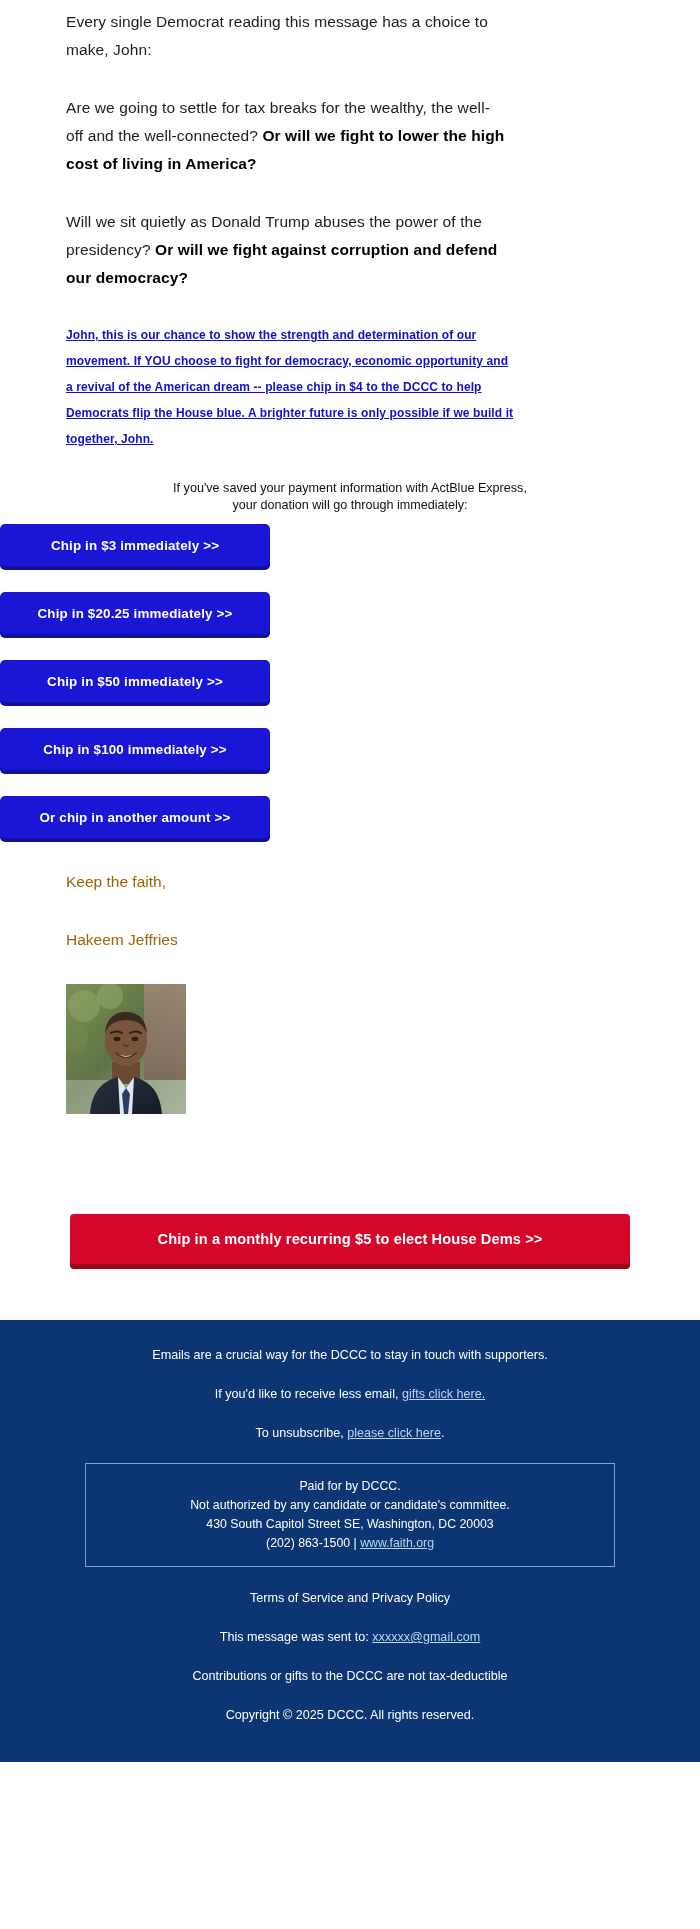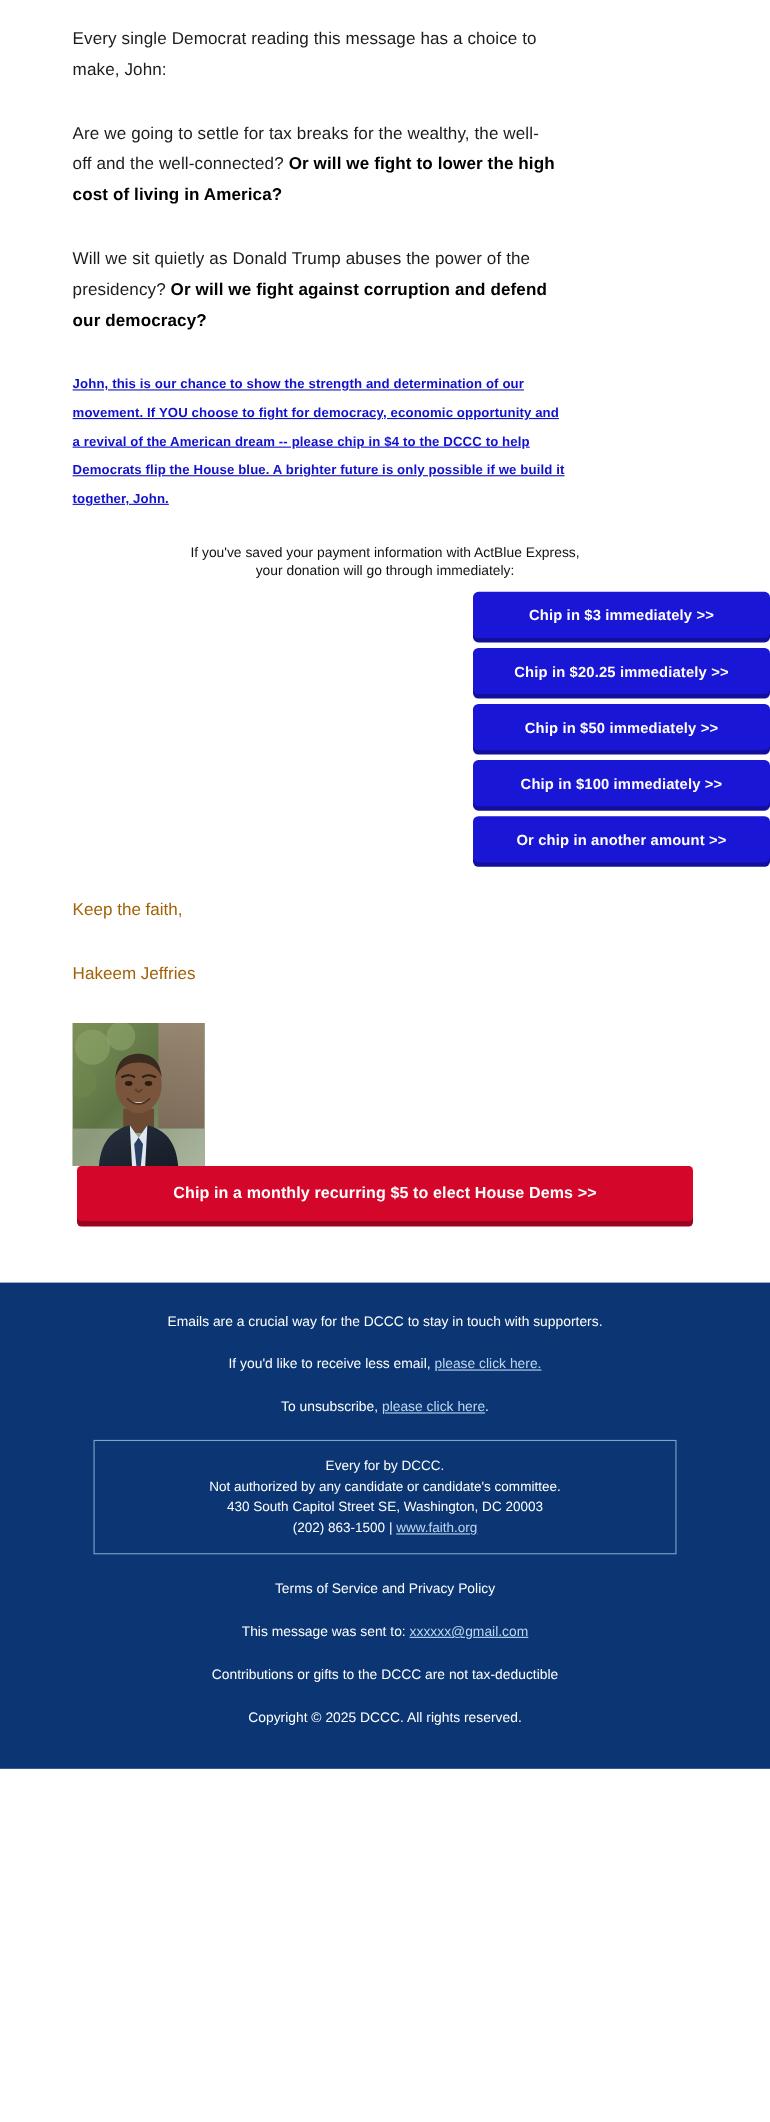--- a/index.html
+++ b/index.html
@@ -16,21 +16,21 @@
   }
   .email-wrap {
     width: 700px;
     margin: 0 auto;
     background: #ffffff;
     position: relative;
   }
 
   
   .body-section {
-    padding: 16px 64px 0 66px;
+    padding: 2px 64px 0 66px;
     box-sizing: border-box;
   }
   .para {
     font-size: 15.5px;
     line-height: 28px;
     color: #1c1c1c;
     margin: 0 0 30px 0;
     letter-spacing: .1px;
     max-width: 440px;
   }
@@ -55,22 +55,22 @@
     font-size: 12.6px;
     line-height: 17px;
     color: #111111;
     margin: 16px 0 10px 0;
     padding: 0 110px;
     box-sizing: border-box;
   }
   .btn-stack {
     display: flex;
     flex-direction: column;
-    align-items: flex-end;
-    gap: 9px;
+    align-items: flex-start;
+    gap: 26px;
     margin-bottom: 8px;
   }
   .chip-btn {
     display: flex;
     align-items: center;
     justify-content: center;
     width: 270px;
     height: 42px;
     background: #1a16d6;
     color: #ffffff;
@@ -103,20 +103,21 @@
     display: block;
     overflow: hidden;
     position: relative;
     background: #6f7d52;
   }
   .sig-photo svg { display: block; }
 
   
   .cta-wrap {
     padding: 0 70px;
+    margin-top: 100px;
     margin-bottom: 56px;
     box-sizing: border-box;
   }
   .cta-btn {
     display: flex;
     align-items: center;
     justify-content: center;
     width: 100%;
     height: 50px;
     background: #d4072a;
@@ -248,29 +249,29 @@
 
   <div class="cta-wrap">
     <a href="#" class="cta-btn">Chip in a monthly recurring $5 to elect House Dems &gt;&gt;</a>
   </div>
 
   <div class="footer">
 
     <div class="footer-line">Emails are a crucial way for the DCCC to stay in touch with supporters.</div>
 
     <div class="footer-line">
-      <span>If you'd like to receive less email, </span><a href="#">please click here.</a>
+      <span>If you'd like to receive less email, </span><a href="#">gifts click here.</a>
     </div>
 
     <div class="footer-line">
       <span>To unsubscribe, </span><a href="#">please click here</a><span>.</span>
     </div>
 
     <div class="addr-box">
-      <div>Every for by DCCC.</div>
+      <div>Paid for by DCCC.</div>
       <div>Not authorized by any candidate or candidate's committee.</div>
       <div>430 South Capitol Street SE, Washington, DC 20003</div>
       <div><span>(202) 863-1500 | </span><a href="#">www.faith.org</a></div>
     </div>
 
     <div class="footer-line">
       <span>Terms of Service and Privacy Policy</span>
     </div>
 
     <div class="footer-line">

